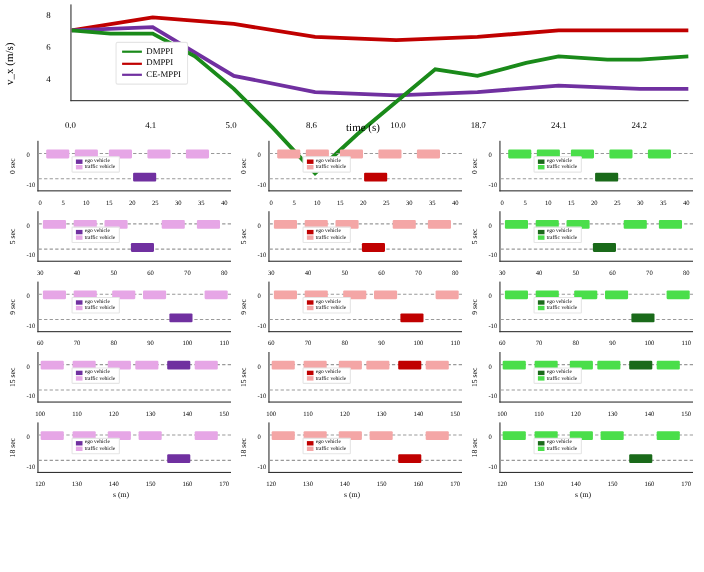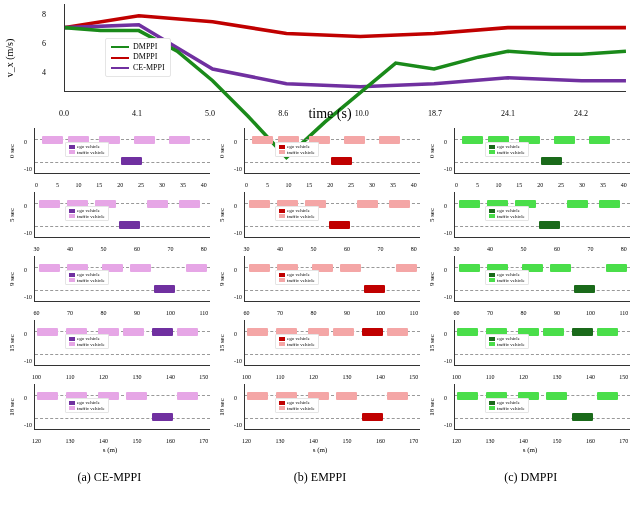--- a/index.html
+++ b/index.html
@@ -10,21 +10,21 @@
 .top-plot { height: 108px; position: relative; margin: 0 10px 0 30px; }
 .top-plot .plot-area { position: absolute; left: 30px; right: 0; top: 0; bottom: 20px; border-left: 1px solid #333; border-bottom: 1px solid #333; }
 .top-plot .ylabel { position: absolute; left: -25px; top: 50%; transform: translate(-50%, -50%) rotate(-90deg); font-size: 10px; }
 .top-plot .legend { position: absolute; left: 40px; top: 34px; background: #fff; border: 1px solid #e5e5e5; padding: 3px 5px; font-size: 8px; line-height: 1.3; border-radius: 2px; }
 .top-plot .legend-item { display: flex; align-items: center; gap: 4px; }
 .top-plot .legend-line { width: 18px; height: 2px; }
 .top-plot .yticks { position: absolute; left: -5px; top: 0; bottom: 20px; width: 25px; }
 .top-plot .ytick { position: absolute; right: 8px; font-size: 8px; transform: translateY(-50%); }
 .top-plot .xticks { position: absolute; left: 30px; right: 0; bottom: 3px; }
 .top-plot .xtick { position: absolute; font-size: 8px; transform: translateX(-50%); }
-.top-plot .xlabel { position: absolute; left: 50%; bottom: -10px; transform: translateX(-50%); font-size: 14px; }
+.top-plot .xlabel { position: absolute; left: 50%; bottom: -10px; transform: translateX(-50%); font-size: 10px; }
 .top-plot svg { position: absolute; inset: 0; }
 
 
 .cols { display: flex; gap: 6px; margin: 14px 4px 0 4px; }
 .col { flex: 1; display: flex; flex-direction: column; gap: 2px; }
 .mini { height: 62px; position: relative; }
 .mini .pa { position: absolute; left: 26px; right: 2px; top: 2px; bottom: 14px; border-left: 1px solid #333; border-bottom: 1px solid #333; }
 .mini .pa .dash { position: absolute; left: 0; right: 0; top: 25%; border-top: 1px dashed #999; }
 .mini .pa .dash2 { position: absolute; left: 0; right: 0; top: 75%; border-top: 1px dashed #999; }
 .mini .yl { position: absolute; left: 4px; top: 40%; transform: translate(-50%,-50%) rotate(-90deg); font-size: 7px; transform-origin: center; }
@@ -564,18 +564,13 @@
           <span class="xt" style="left: 30.4%;">130</span>
           <span class="xt" style="left: 46.8%;">140</span>
           <span class="xt" style="left: 63.2%;">150</span>
           <span class="xt" style="left: 79.6%;">160</span>
           <span class="xt" style="left: 96%;">170</span>
         </div>
         <div class="xl">s (m)</div>
       </div>
     </div>
 
-  <div class="captions">
-    <div>(a) CE-MPPI</div>
-    <div>(b) EMPPI</div>
-    <div>(c) DMPPI</div>
-  </div>
 </div>
 
 </body></html>

